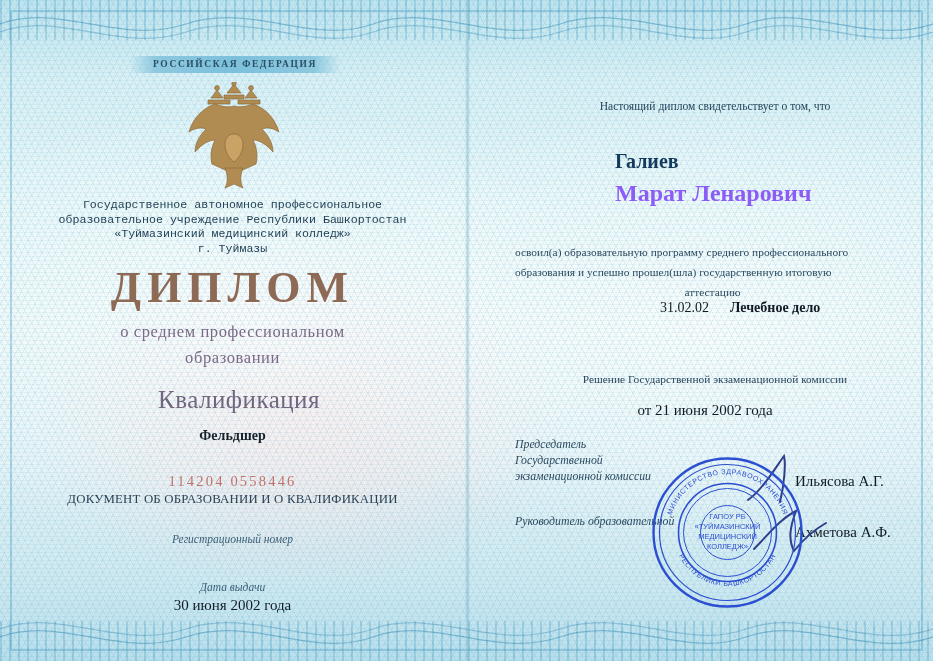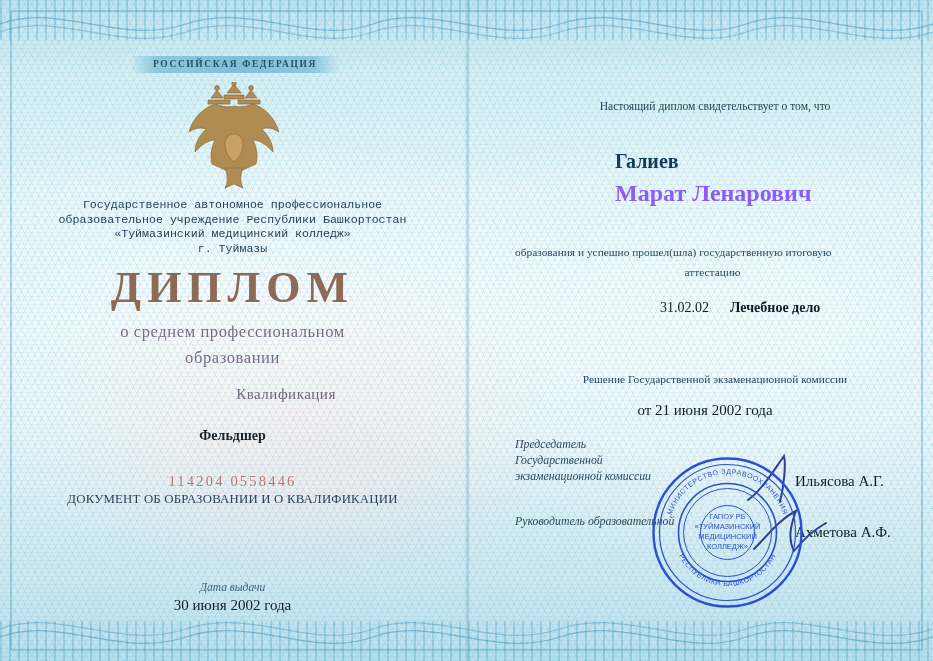--- a/index.html
+++ b/index.html
@@ -137,24 +137,23 @@
     left: 0; top: 348px;
     width: 465px;
     font-size: 16.5px;
     color: #7a6a86;
     letter-spacing: 0.6px;
   }
   .qualification-label {
     position: absolute;
     left: 0; top: 386px;
     width: 478px;
-    font-size: 15px;
+    font-size: 25px;
     color: #6f6680;
     letter-spacing: 0.5px;
-    margin-left: 47px;
   }
   .qualification-value {
     position: absolute;
     left: 0; top: 428px;
     width: 465px;
     font-size: 14px;
     font-weight: bold;
     color: #15222b;
   }
   .doc-number {
@@ -377,33 +376,35 @@
     <div class="diploma-word">ДИПЛОМ</div>
     <div class="subtitle1">о среднем профессиональном</div>
     <div class="subtitle2">образовании</div>
 
     <div class="qualification-label">Квалификация</div>
     <div class="qualification-value">Фельдшер</div>
 
     <div class="doc-number">114204  0558446</div>
     <div class="doc-caption">ДОКУМЕНТ ОБ ОБРАЗОВАНИИ И О КВАЛИФИКАЦИИ</div>
 
+    <div class="reg-label">Регистрационный номер</div>
 
     <div class="date-label">Дата выдачи</div>
     <div class="date-value">30 июня 2002 года</div>
   </div>
 
   <div class="right-page">
 
     <div class="certifies">Настоящий диплом свидетельствует о том, что</div>
 
     <div class="name-surname">Галиев</div>
     <div class="name-patronymic">Марат Ленарович</div>
 
     <div class="program-text">
+      <span class="l1">освоил(а) образовательную программу среднего профессионального</span>
       <span class="l2">образования и успешно прошел(шла) государственную итоговую</span>
       <span class="l3">аттестацию</span>
     </div>
 
     <div class="spec-code">31.02.02</div>
     <div class="spec-name">Лечебное дело</div>
 
     <div class="commission-text">Решение Государственной экзаменационной комиссии</div>
     <div class="commission-date">от 21 июня 2002 года</div>
 

